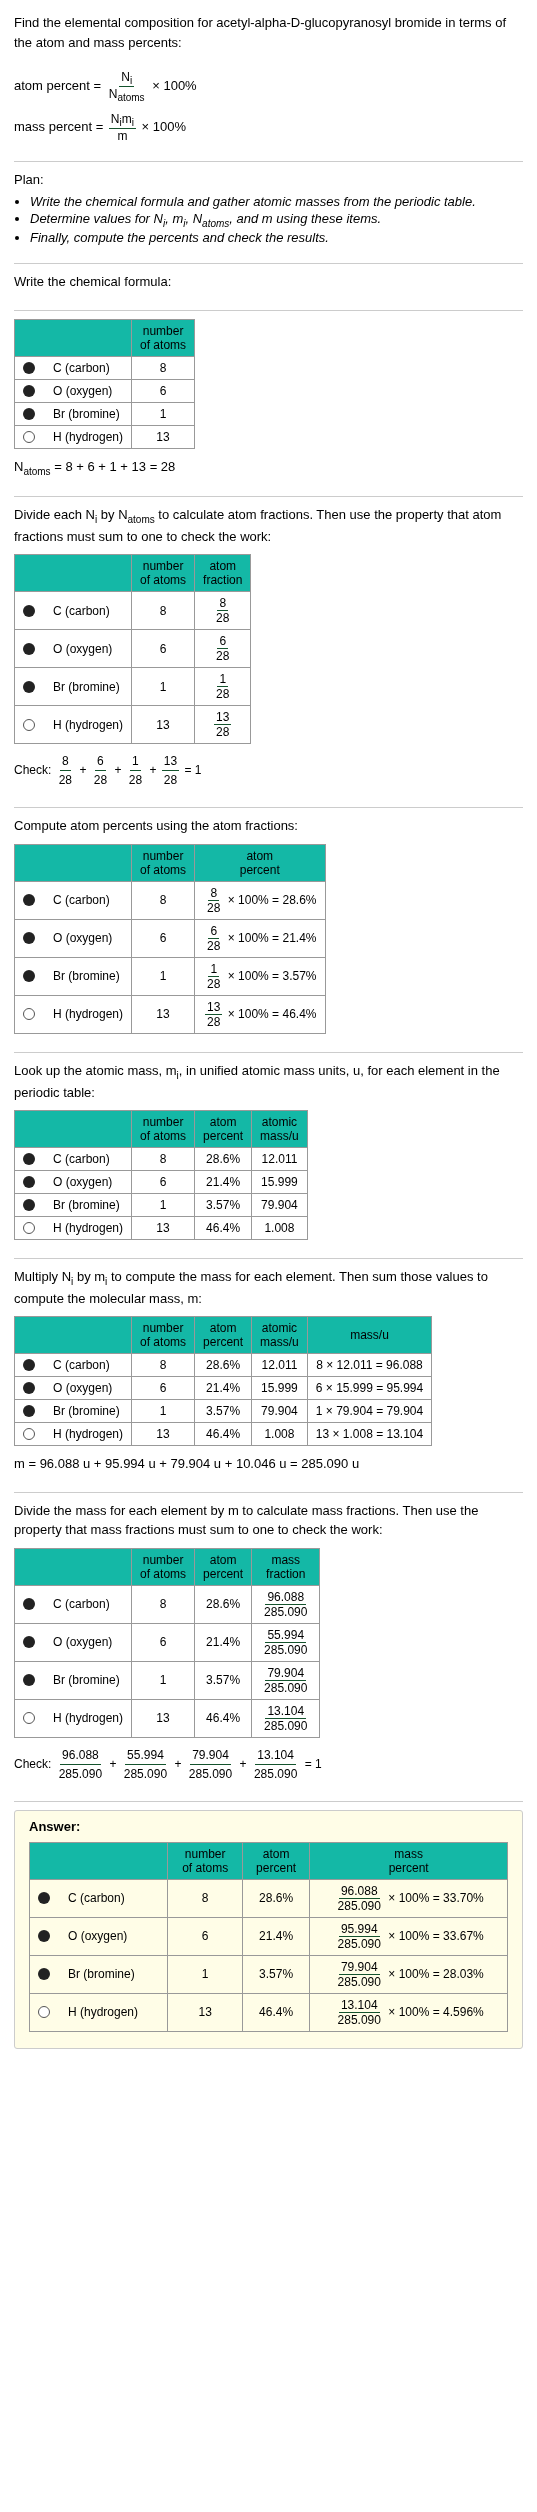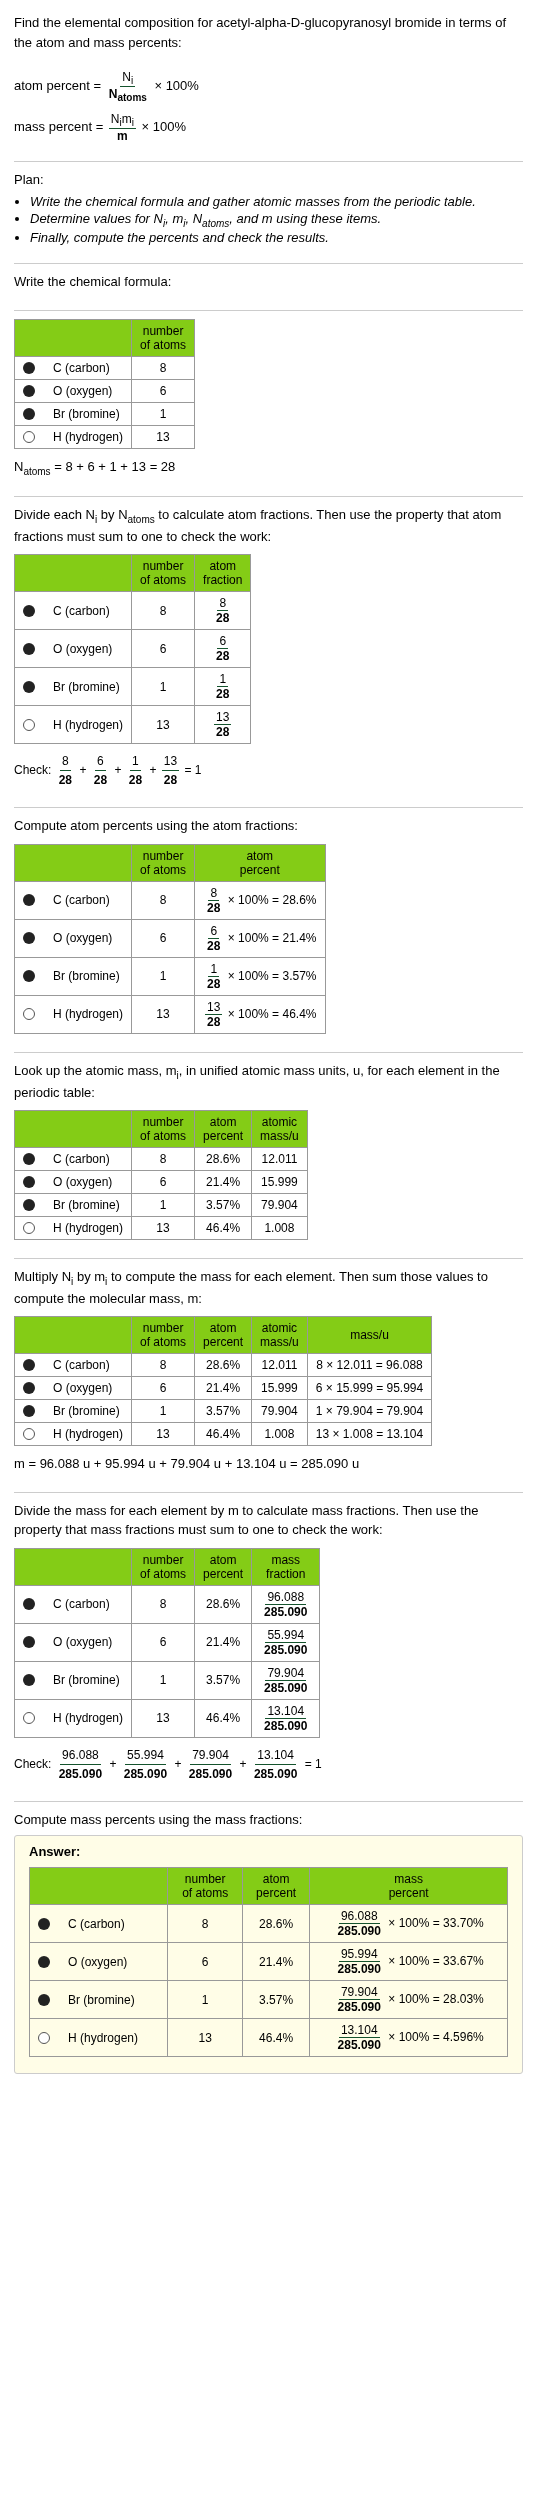--- a/index.html
+++ b/index.html
@@ -22,34 +22,34 @@
       font-size: 13px;
     }
     .fraction {
       display: inline-flex;
       flex-direction: column;
       align-items: center;
       vertical-align: middle;
       margin: 0 2px;
     }
     .fraction .num { border-bottom: 1px solid #14532d; padding: 0 2px; font-size: 12px; }
-    .fraction .den { padding: 0 2px; font-size: 12px; font-weight: bold; }
+    .fraction .den { padding: 0 2px; font-size: 12px; }
     table {
       border-collapse: collapse;
       margin: 8px 0;
       font-size: 12px;
     }
     table td, table th {
       border: 1px solid #999;
       padding: 4px 8px;
       text-align: center;
       vertical-align: middle;
     }
     table th {
-      background: #84cc16;
+      background: #14b8a6;
       font-weight: normal;
     }
     .element-cell {
       display: flex;
       align-items: center;
       gap: 18px;
       white-space: nowrap;
       text-align: left;
     }
     .dot {
@@ -448,21 +448,21 @@
             </div>
           </td>
         <td>13</td>
         <td>46.4%</td>
         <td>1.008</td>
         <td>13 × 1.008 = 13.104</td>
       </tr>
     </tbody>
   </table>
   <p class="sum-line">
-    m = 96.088 u + 95.994 u + 79.904 u + 13.104 u = 285.090 u
+    m = 96.088 u + 95.994 u + 79.904 u + 10.046 u = 285.090 u
   </p>
 </div>
 
 <hr style="border:none;border-top:1px solid #ccc;margin:8px 0;">
 
 <div class="section">
   <p>
     Divide the mass for each element by m to calculate mass fractions. Then use the property that mass fractions must sum to one to check the work:
   </p>
   <table>
@@ -546,21 +546,20 @@
       </span> + <span class="fraction" style="display:inline-flex">
         <span class="num">13.104</span>
         <span class="den">285.090</span>
       </span> = 1
   </p>
 </div>
 
 <hr style="border:none;border-top:1px solid #ccc;margin:8px 0;">
 
 <div class="section">
-  <p>Compute mass percents using the mass fractions:</p>
   <div class="answer-box">
     <div class="answer-label">Answer:</div>
     <table style="width:100%">
       <thead>
         <tr>
           <th></th>
           <th>number<br>of atoms</th>
           <th>atom<br>percent</th>
           <th>mass<br>percent</th>
         </tr>

